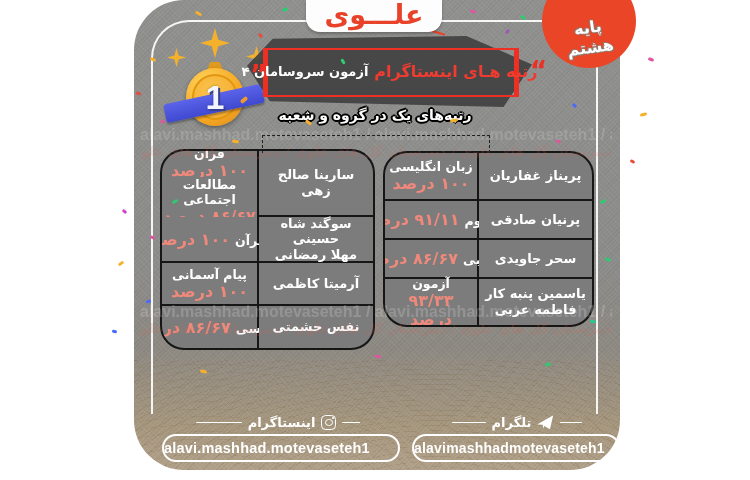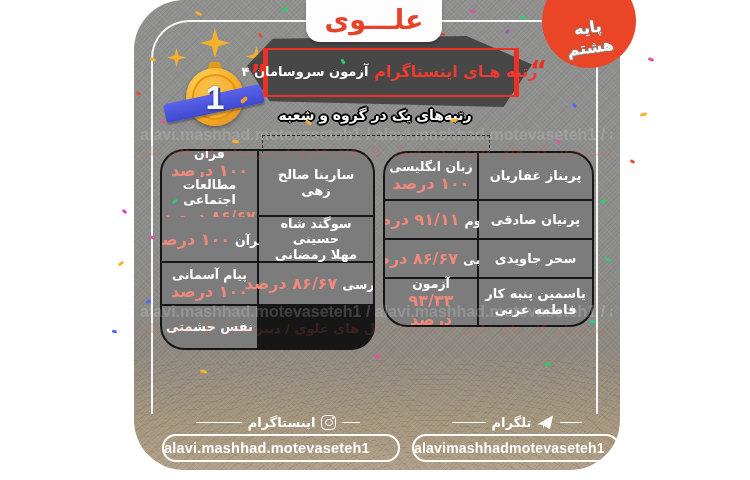--- a/index.html
+++ b/index.html
@@ -23,21 +23,21 @@
         border:2px solid rgba(255,255,255,.92);border-bottom:none;
         border-radius:38px 38px 0 0;}
 
   
   .wm{position:absolute;left:140px;width:472px;white-space:nowrap;overflow:hidden;
       z-index:8;pointer-events:none;font-weight:bold;}
   .wm.latin{font-family:"Liberation Sans",sans-serif;font-size:16px;color:#ffffff;opacity:.15;}
   .wm.persian{font-size:13px;color:#e0624e;opacity:.16;direction:rtl;}
 
   
-  .brand{position:absolute;left:306px;top:0;width:136px;height:42px;background:#fdfdfd;
+  .brand{position:absolute;left:306px;top:0;width:136px;height:32px;background:#fdfdfd;
          border-radius:0 0 14px 14px;display:flex;align-items:center;justify-content:center;
          z-index:12;box-shadow:0 2px 3px rgba(0,0,0,.25);}
   .brand span{color:#e8432a;font-size:27px;font-weight:bold;direction:rtl;margin-top:-4px;}
   .deco-line{position:absolute;left:390px;top:26px;width:56px;height:2px;background:#e8432a;
          transform:rotate(16deg);z-index:11;}
   .deco-bar{position:absolute;left:437px;top:0;width:3px;height:16px;background:#e8432a;z-index:11;}
 
   
   .grade-badge{position:absolute;left:542px;top:-26px;width:94px;height:94px;border-radius:50%;
          background:#ea4526;z-index:20;display:flex;flex-direction:column;align-items:center;
@@ -203,20 +203,23 @@
       </div>
     </div>
     <div class="cell">
       <span class="nm">سوگند شاه حسینی</span>
       <span class="nm">مهلا رمضانی</span>
     </div>
 
     <div class="cell">
       <span class="subj">پیام آسمانی</span>
       <span class="score">۱۰۰ درصد</span>
+    </div>
+    <div class="cell">
+      <span class="nm">آرمیتا کاظمی</span>
     </div>
 
     <div class="cell">
       <div class="inline-line">
         <span class="subj">فارسی</span>
         <span class="score">۸۶/۶۷ درصد</span>
       </div>
     </div>
     <div class="cell">
       <span class="nm">نفس حشمتی</span>

